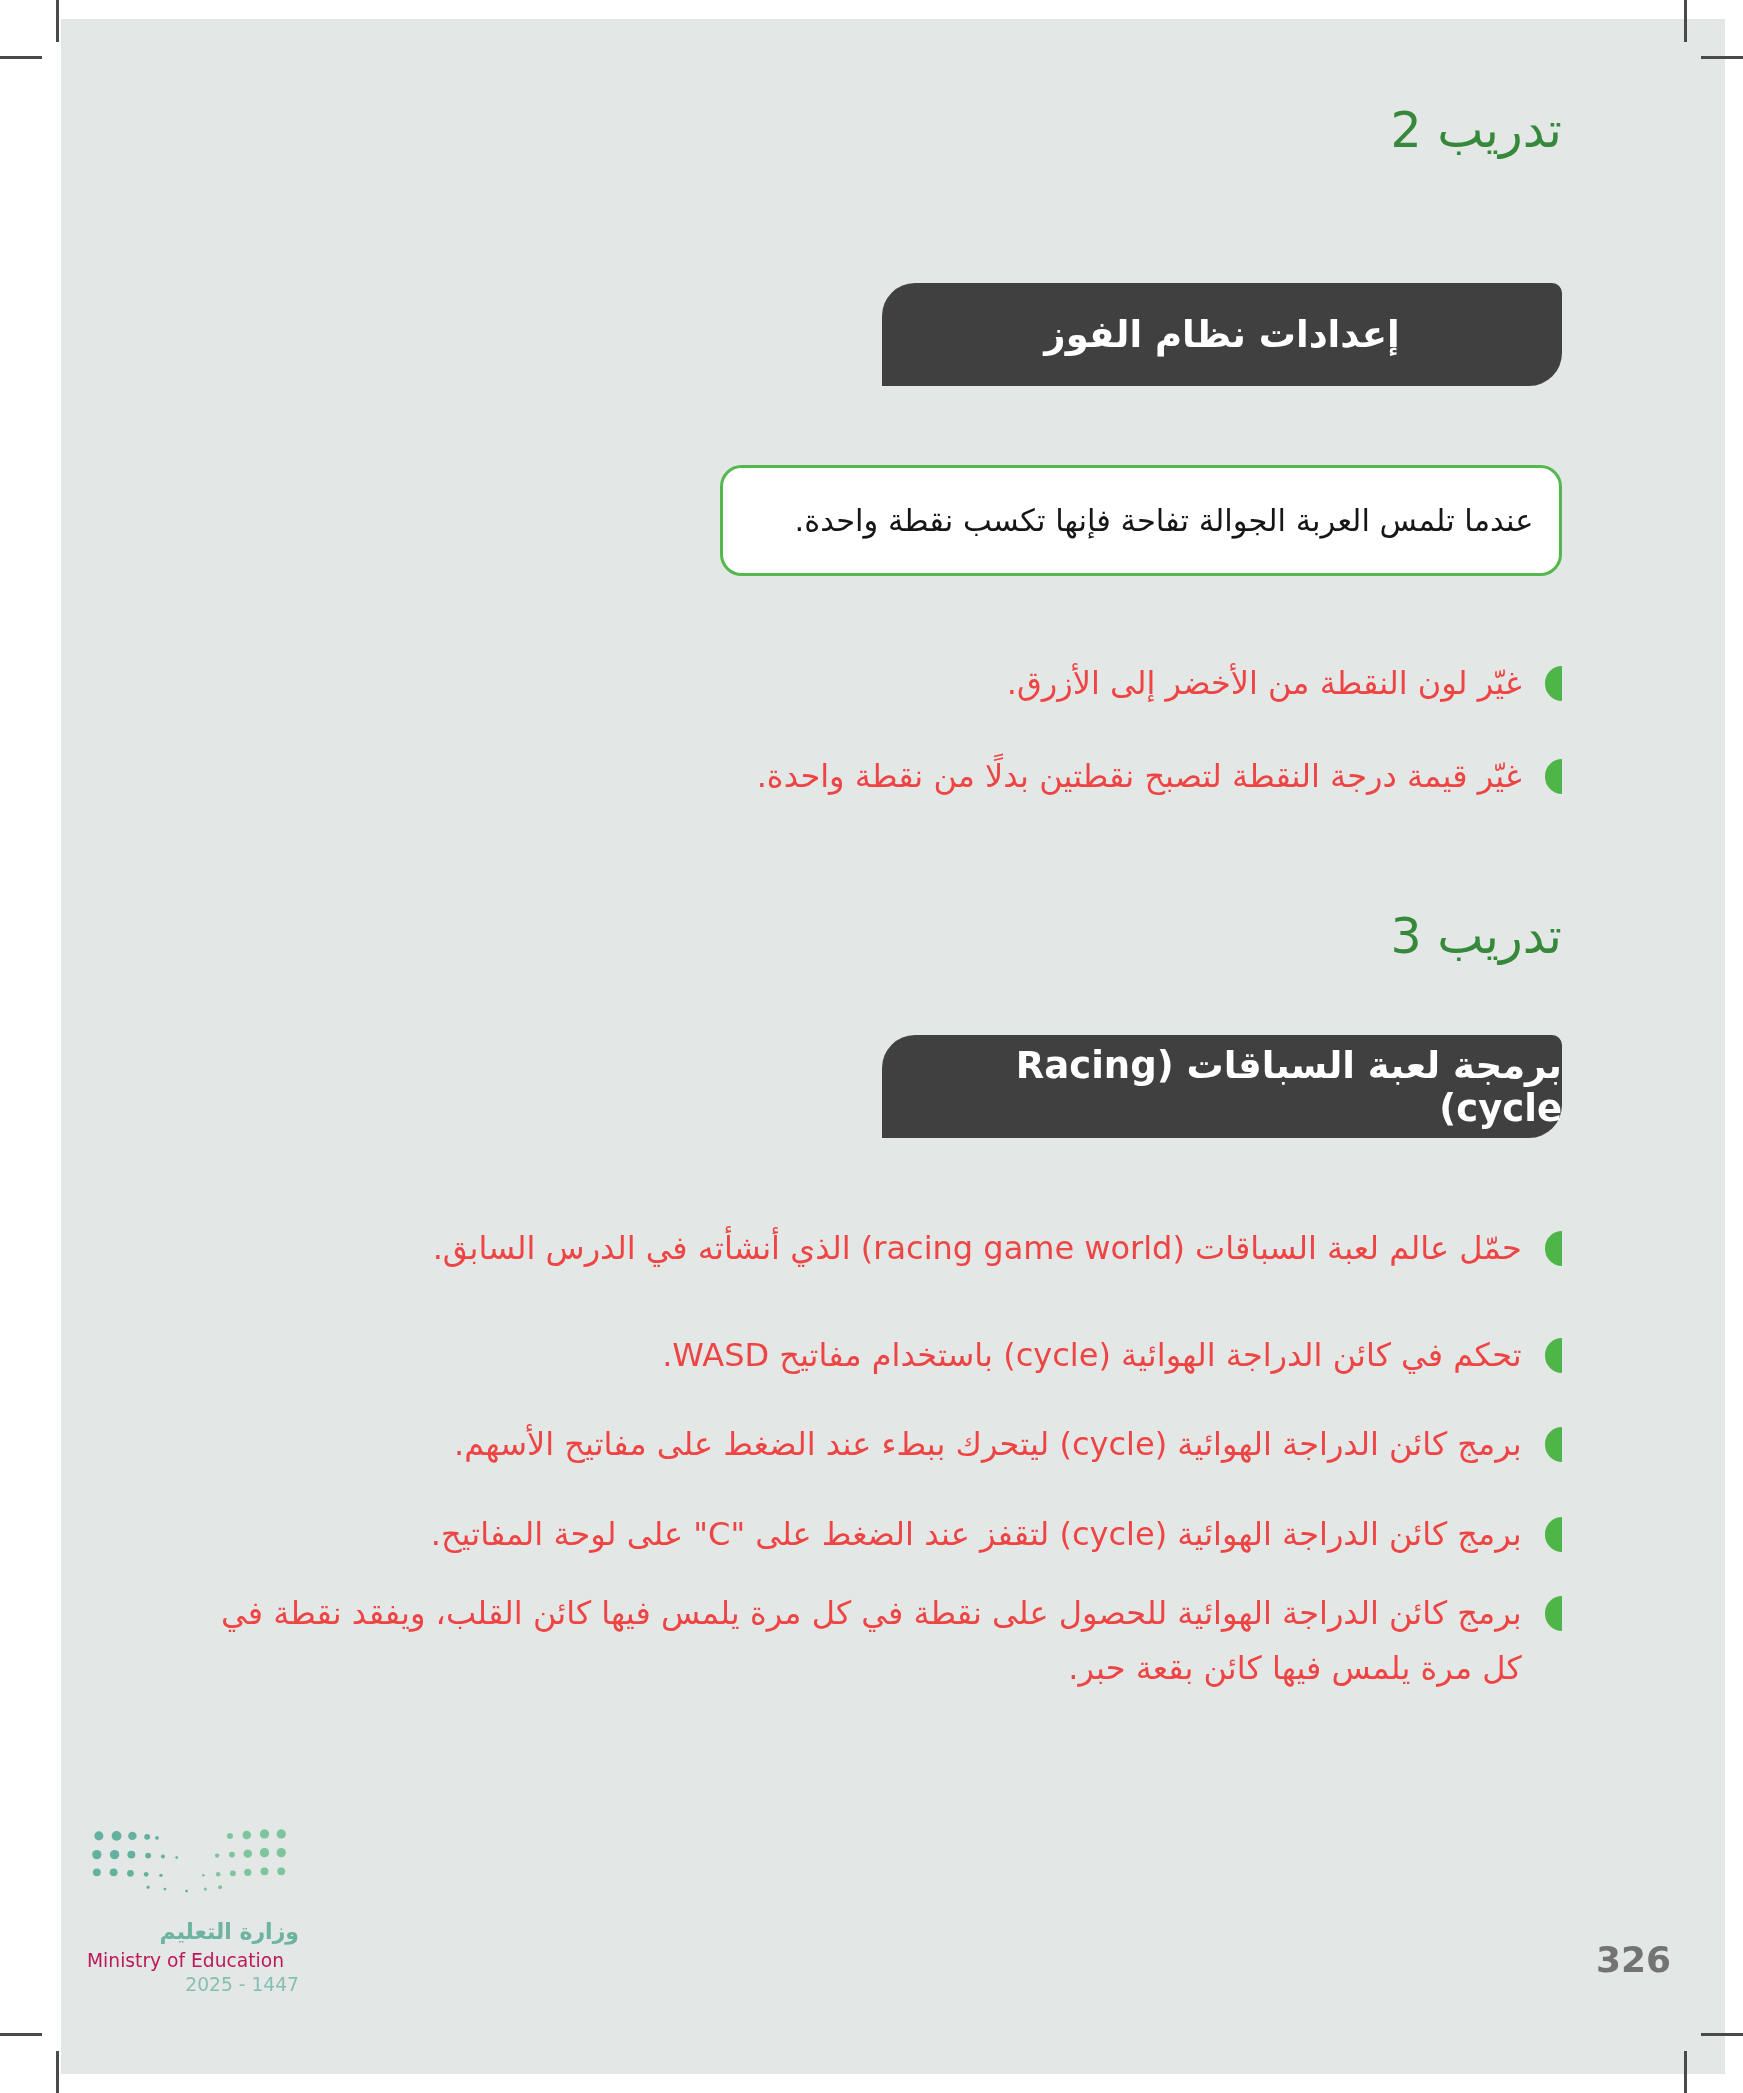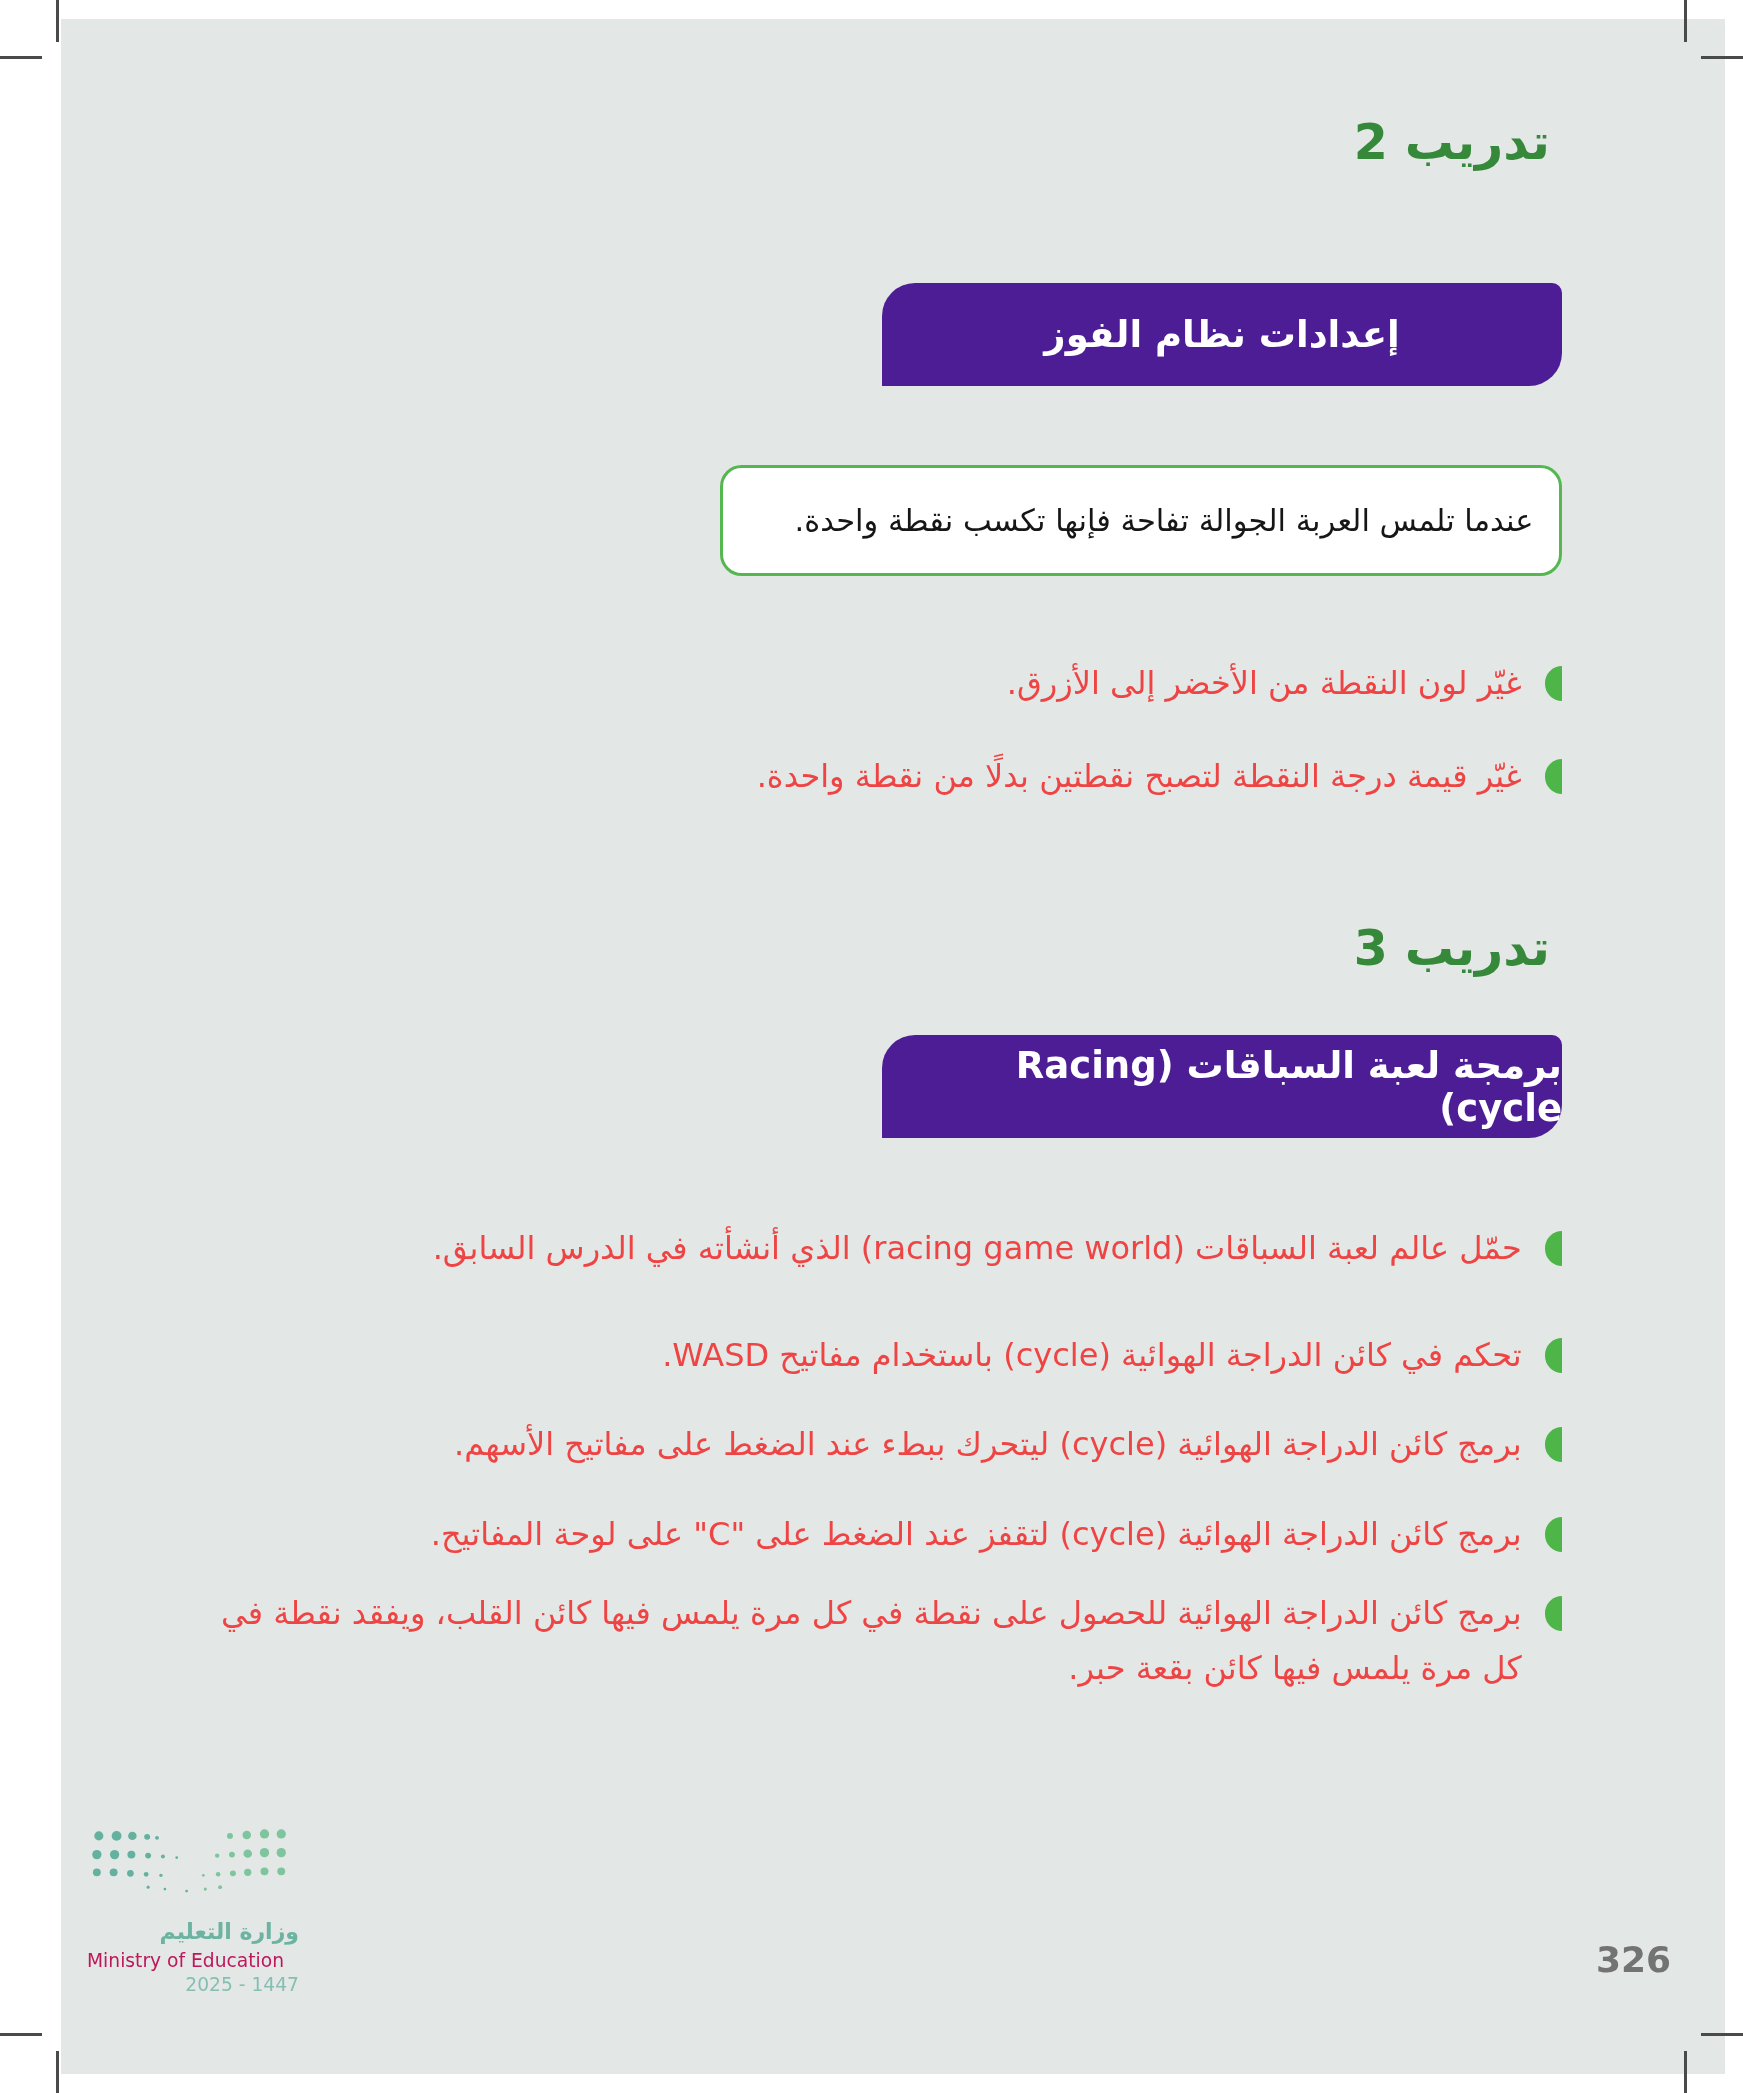--- a/index.html
+++ b/index.html
@@ -16,30 +16,30 @@
   .cm-tl-v { left:56px;  top:0;       width:3px;  height:42px; }
   .cm-tl-h { left:0;     top:56px;    width:42px; height:3px;  }
   .cm-tr-v { left:1684px;top:0;       width:3px;  height:42px; }
   .cm-tr-h { left:1701px;top:56px;    width:42px; height:3px;  }
   .cm-bl-h { left:0;     top:2033px;  width:42px; height:3px;  }
   .cm-bl-v { left:56px;  top:2051px;  width:3px;  height:42px; }
   .cm-br-v { left:1684px;top:2051px;  width:3px;  height:42px; }
   .cm-br-h { left:1701px;top:2033px;  width:42px; height:3px;  }
 
   .ex-title {
-    position:absolute; right:182px; margin:12px;
+    position:absolute; right:182px; margin:0;
     direction:rtl; text-align:right;
-    font-size:49px; font-weight:bold; color:#36893a;
+    font-size:49px; font-weight:normal; color:#36893a;
   }
   .ex-title.t2 { top:102px; }
   .ex-title.t3 { top:908px; }
 
   .banner {
     position:absolute; right:182px; width:680px; height:103px;
-    background:#4c1d95; border-radius:33px 9.9px 33px 0;
+    background:#404040; border-radius:33px 9.9px 33px 0;
     display:flex; align-items:center; justify-content:center;
     direction:rtl;
   }
   .banner.b1 { top:283px; }
   .banner.b2 { top:1035px; }
   .banner span { color:#ffffff; font-size:37px; font-weight:bold; }
 
   .note-box {
     position:absolute; right:182px; top:465px; width:836px; height:105px;
     background:#ffffff; border:3px solid #55b74f; border-radius:21.7px;

